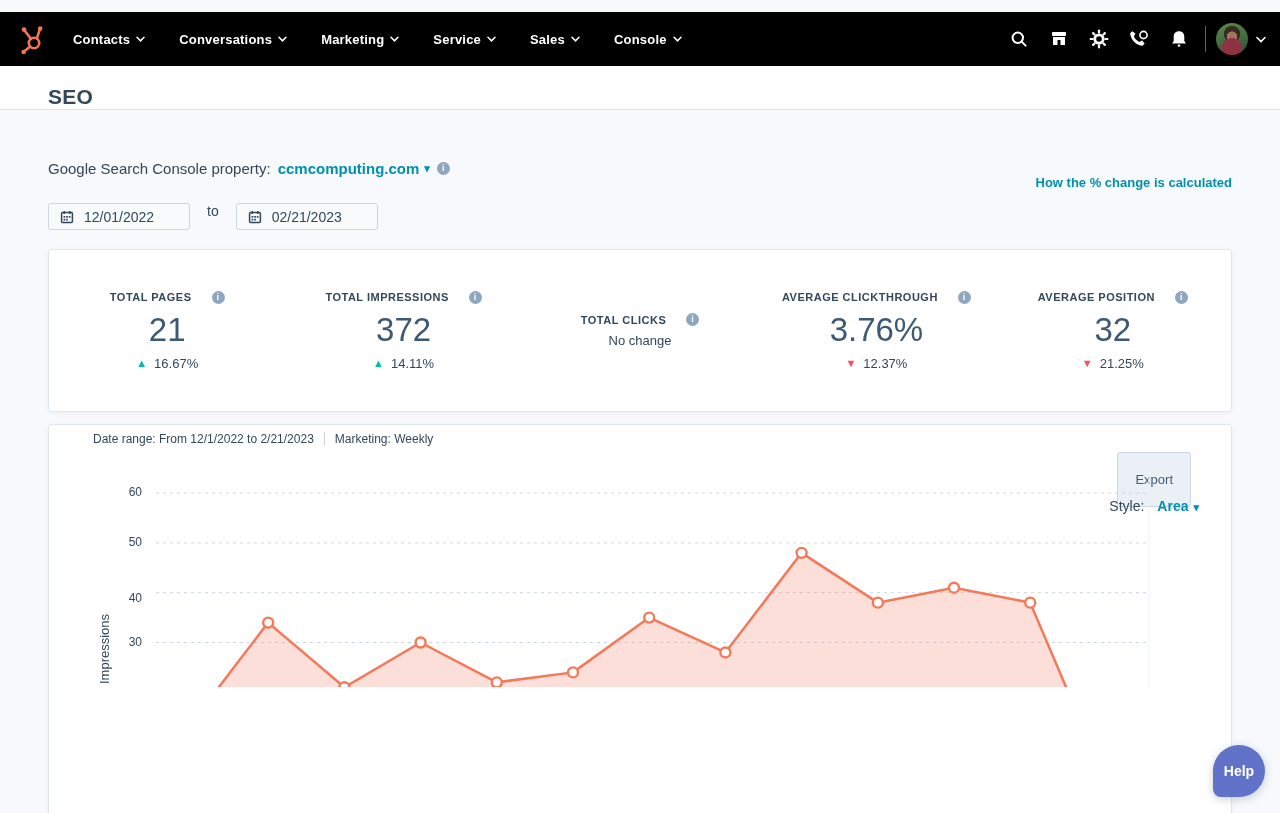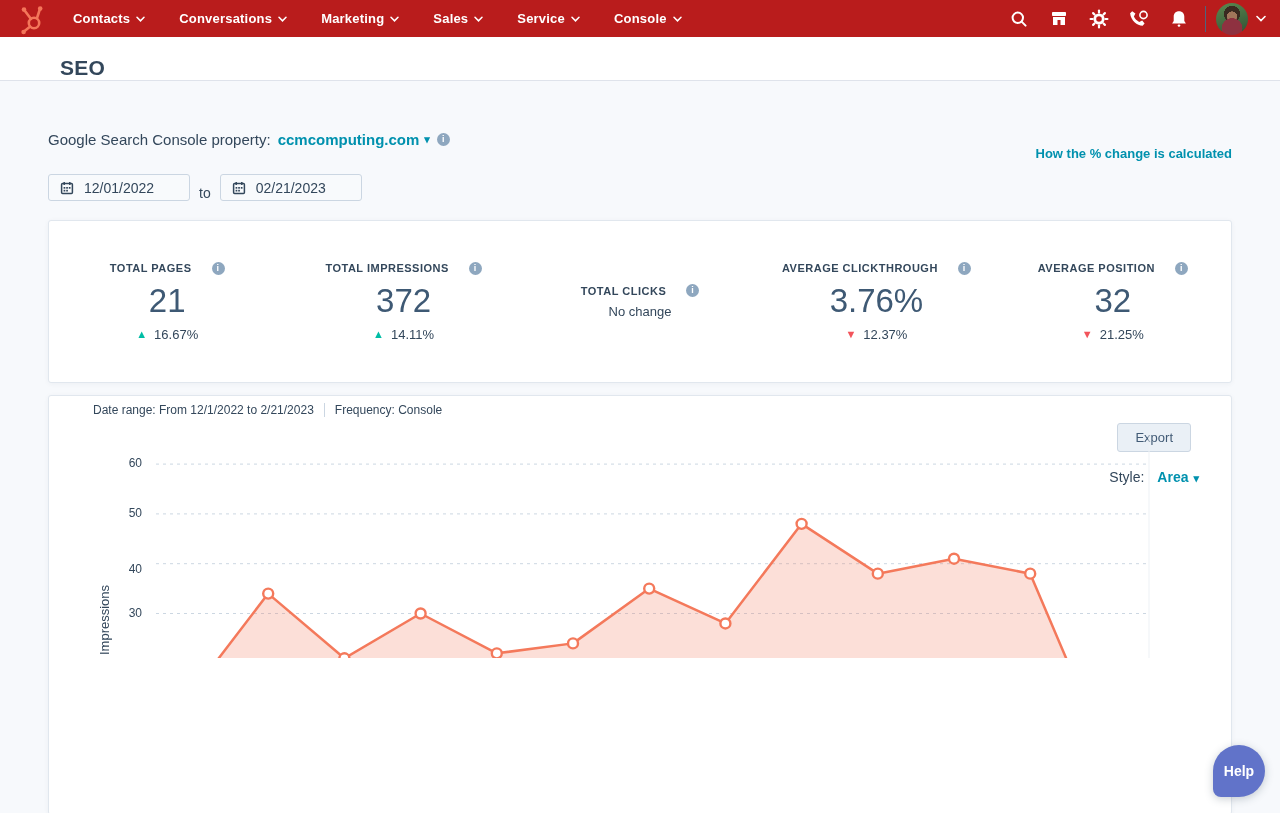--- a/index.html
+++ b/index.html
@@ -1,76 +1,76 @@
 <!DOCTYPE html>
 <html><head>
 <meta charset="utf-8">
 <style>
   * { margin:0; padding:0; box-sizing:border-box; }
   html,body { width:1280px; height:813px; overflow:hidden; }
   body { font-family:"Liberation Sans", sans-serif; background:#f7f9fc; color:#33475b; }
 
   
-  .navbar { height:37px; background:#b91c1c; display:flex; align-items:center; padding:0 14px; }
+  .navbar { height:54px; background:#000000; display:flex; align-items:center; padding:0 14px;margin-top:12px; }
   .logo { width:34px; height:34px; display:flex; align-items:center; justify-content:center; margin-right:8px; }
   .nav-menu { display:flex; align-items:center; height:100%; }
   .nav-item { display:flex; align-items:center; gap:6px; padding:0 17px; height:100%;
               color:#fff; font-size:13px; font-weight:700; cursor:pointer; letter-spacing:.2px; }
   .nav-right { margin-left:auto; display:flex; align-items:center; }
   .nav-icon-btn { width:40px; height:40px; display:flex; align-items:center; justify-content:center; cursor:pointer; }
   .nav-divider { width:1px; height:26px; background:#4d647e; margin:0 10px 0 6px; }
   .avatar { width:32px; height:32px; border-radius:50%; cursor:pointer; overflow:hidden;
             background:
               radial-gradient(circle at 50% 80%, #8e3140 0 34%, rgba(0,0,0,0) 35%),
               radial-gradient(circle at 50% 42%, #a1765a 0 20%, rgba(0,0,0,0) 21%),
               radial-gradient(circle at 50% 34%, #3a2a20 0 30%, rgba(0,0,0,0) 31%),
               linear-gradient(160deg, #5c8a50, #2e4f33); }
   .avatar-caret { margin-left:8px; cursor:pointer; display:flex; }
 
   
-  .page-header { background:#fff; padding:19px 0 0 60px; border-bottom:1px solid #dfe3eb; }
+  .page-header { background:#fff; padding:19px 0 0 48px; border-bottom:1px solid #dfe3eb; }
   .page-title { font-size:21px; font-weight:700; letter-spacing:.2px; }
   .tabs { display:flex; margin-top:13px; }
   .tab { padding:0 28px; height:46px; display:flex; align-items:center; font-size:14px;
          cursor:pointer; position:relative; color:#33475b; }
   .tab.active { font-weight:700; }
   .tab.active::after { content:""; position:absolute; left:0; right:0; bottom:-1px; height:4px;
                        border-radius:3px; background:#33475b; }
 
   
   .content { padding:0 48px; }
   .filter-row { margin-top:50px; display:flex; justify-content:space-between; align-items:flex-start; }
   .property { display:flex; align-items:center; gap:7px; font-size:15px; }
   .property-value { color:#0091ae; font-weight:700; cursor:pointer; display:flex; align-items:center; }
   .caret-teal::after { content:"▾"; font-size:11px; margin-left:5px; }
   .info-icon { width:13px; height:13px; border-radius:50%; background:#8ea7bf; display:inline-block;
                text-align:center; flex:none; cursor:pointer; }
   .info-icon::after { content:"i"; color:#fff; font-size:9px; font-weight:700; line-height:13px; display:block; }
   .change-link { font-size:13px; font-weight:700; color:#0091ae; cursor:pointer; margin-top:15px; }
 
-  .date-row { margin-top:13px; display:flex; align-items:flex-end; gap:9px; }
+  .date-row { margin-top:13px; display:flex; align-items:flex-start; gap:17px; }
   .date-input { display:flex; align-items:center; gap:10px; width:142px; height:27px; padding:0 11px;
                 background:#f8fafc; border:1px solid #cbd6e2; border-radius:3px; font-size:14px; cursor:pointer; }
   .to-label { font-size:14px; }
 
   .card { background:#fff; border:1px solid #e1e7ee; border-radius:3px; box-shadow:0 1px 5px rgba(45,62,80,.05); }
 
   
   .stats-card { margin-top:19px; height:163px; display:flex; align-items:center; }
   .stat { flex:1; text-align:center; }
   .stat-label { font-size:11px; font-weight:700; letter-spacing:.5px; display:flex; align-items:center;
                 justify-content:center; gap:20px; }
   .stat-value { font-size:33px; font-weight:400; margin-top:7px; color:#3e5974; }
   .stat-delta { margin-top:7px; font-size:13px; display:flex; align-items:center; justify-content:center; gap:7px; }
   .tri { font-size:11px; line-height:1; }
   .tri.up { color:#00bda5; } .tri.down { color:#f2545b; }
 
   
   .chart-card { margin-top:12px; height:420px; position:relative; }
-  .export-btn { position:absolute; top:27px; right:40px; padding:6px 17px; font-size:13px; color:#425b76;
+  .export-btn { position:absolute; top:27px; right:40px; padding:19px 17px; font-size:13px; color:#425b76;
                 background:#eaf0f6; border:1px solid #cbd6e2; border-radius:3px; cursor:pointer; }
   .view-row { padding:70px 0 0 44px; display:flex; align-items:baseline; gap:12px; }
   .view-label { font-size:19px; font-weight:700; }
   .view-value { font-size:15px; font-weight:700; color:#0091ae; cursor:pointer; }
   .style-ctl { position:absolute; top:73px; right:32px; display:flex; align-items:baseline; gap:13px; font-size:14px; }
   .style-value { font-weight:700; color:#0091ae; cursor:pointer; }
   .meta-row { padding:7px 0 0 44px; font-size:12px; display:flex; align-items:center; gap:10px; }
   .meta-divider { width:1px; height:14px; background:#cbd6e2; }
 
   .chart-region { position:relative; margin-top:13px; height:228px; }
@@ -117,27 +117,27 @@
           <polyline points="1,1.2 4.5,4.8 8,1.2" fill="none" stroke="#fff" stroke-width="1.5" stroke-linecap="round"></polyline>
         </svg>
       </div>
       <div class="nav-item">
         <span>Marketing</span>
         <svg width="9" height="6" viewBox="0 0 9 6">
           <polyline points="1,1.2 4.5,4.8 8,1.2" fill="none" stroke="#fff" stroke-width="1.5" stroke-linecap="round"></polyline>
         </svg>
       </div>
       <div class="nav-item">
+        <span>Service</span>
+        <svg width="9" height="6" viewBox="0 0 9 6">
+          <polyline points="1,1.2 4.5,4.8 8,1.2" fill="none" stroke="#fff" stroke-width="1.5" stroke-linecap="round"></polyline>
+        </svg>
+      </div>
+      <div class="nav-item">
         <span>Sales</span>
-        <svg width="9" height="6" viewBox="0 0 9 6">
-          <polyline points="1,1.2 4.5,4.8 8,1.2" fill="none" stroke="#fff" stroke-width="1.5" stroke-linecap="round"></polyline>
-        </svg>
-      </div>
-      <div class="nav-item">
-        <span>Service</span>
         <svg width="9" height="6" viewBox="0 0 9 6">
           <polyline points="1,1.2 4.5,4.8 8,1.2" fill="none" stroke="#fff" stroke-width="1.5" stroke-linecap="round"></polyline>
         </svg>
       </div>
       <div class="nav-item">
         <span>Console</span>
         <svg width="9" height="6" viewBox="0 0 9 6">
           <polyline points="1,1.2 4.5,4.8 8,1.2" fill="none" stroke="#fff" stroke-width="1.5" stroke-linecap="round"></polyline>
         </svg>
       </div>
@@ -299,21 +299,21 @@
 
   <div class="card chart-card">
     <div class="export-btn">Export</div>
     <div class="style-ctl">
       <span>Style:</span>
       <span class="style-value caret-teal">Area</span>
     </div>
     <div class="meta-row">
       <span>Date range: From 12/1/2022 to 2/21/2023</span>
       <span class="meta-divider"></span>
-      <span>Frequency: Console</span>
+      <span>Marketing: Weekly</span>
     </div>
     <div class="chart-region" id="chart-region">
       <div class="ylabel">Impressions</div>
     <div class="ytick" style="top: 26.1px;">60</div>
         <div class="ytick" style="top: 75.9px;">50</div>
         <div class="ytick" style="top: 132px;">40</div>
         <div class="ytick" style="top: 175.5px;">30</div>
         <svg width="1184" height="228" viewBox="0 0 1184 228" class="plot">
           <line x1="107" x2="1100" y1="34.099999999999994" y2="34.099999999999994" stroke="#ccd7e2" stroke-width="1" stroke-dasharray="3 4"></line>
           <line x1="107" x2="1100" y1="83.89999999999999" y2="83.89999999999999" stroke="#ccd7e2" stroke-width="1" stroke-dasharray="3 4"></line>

